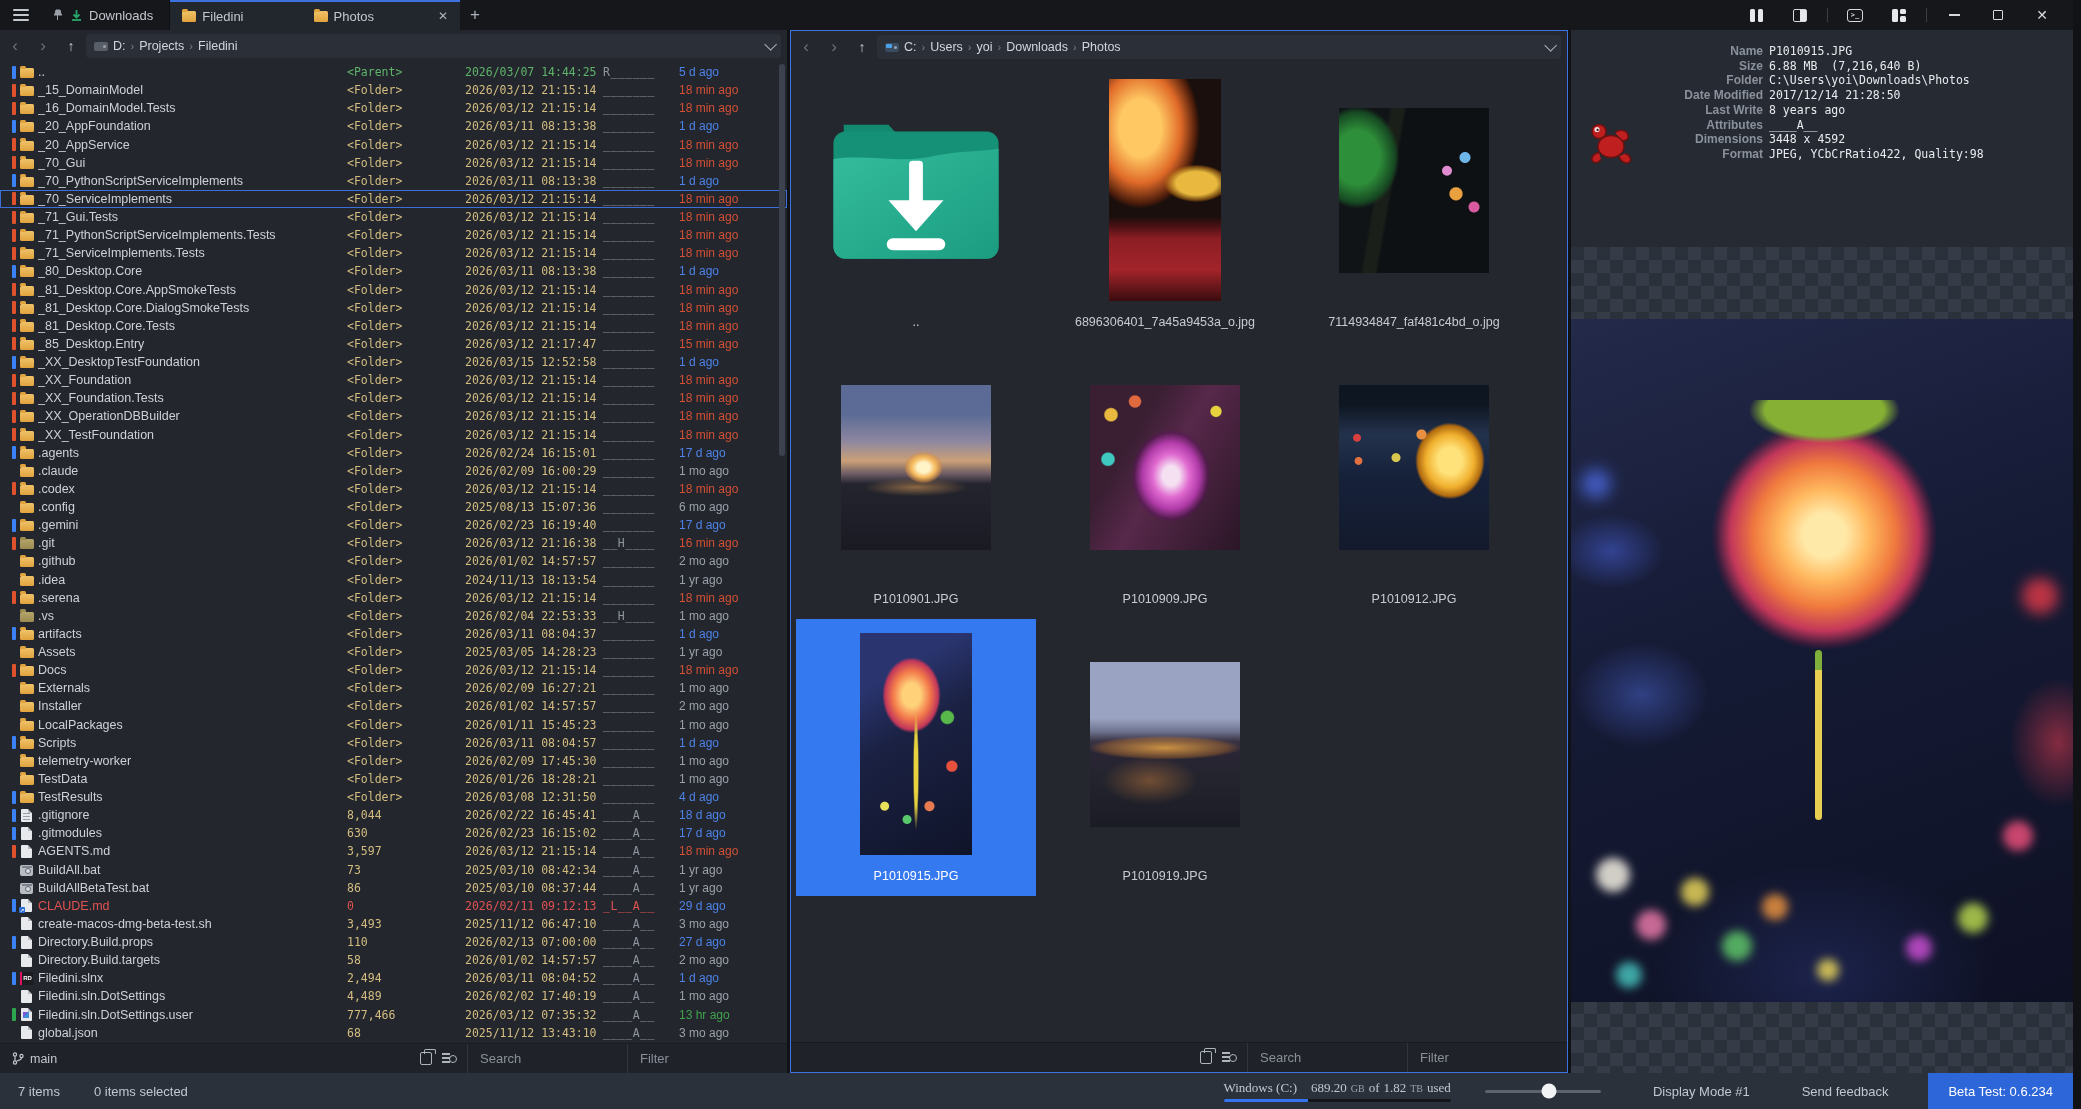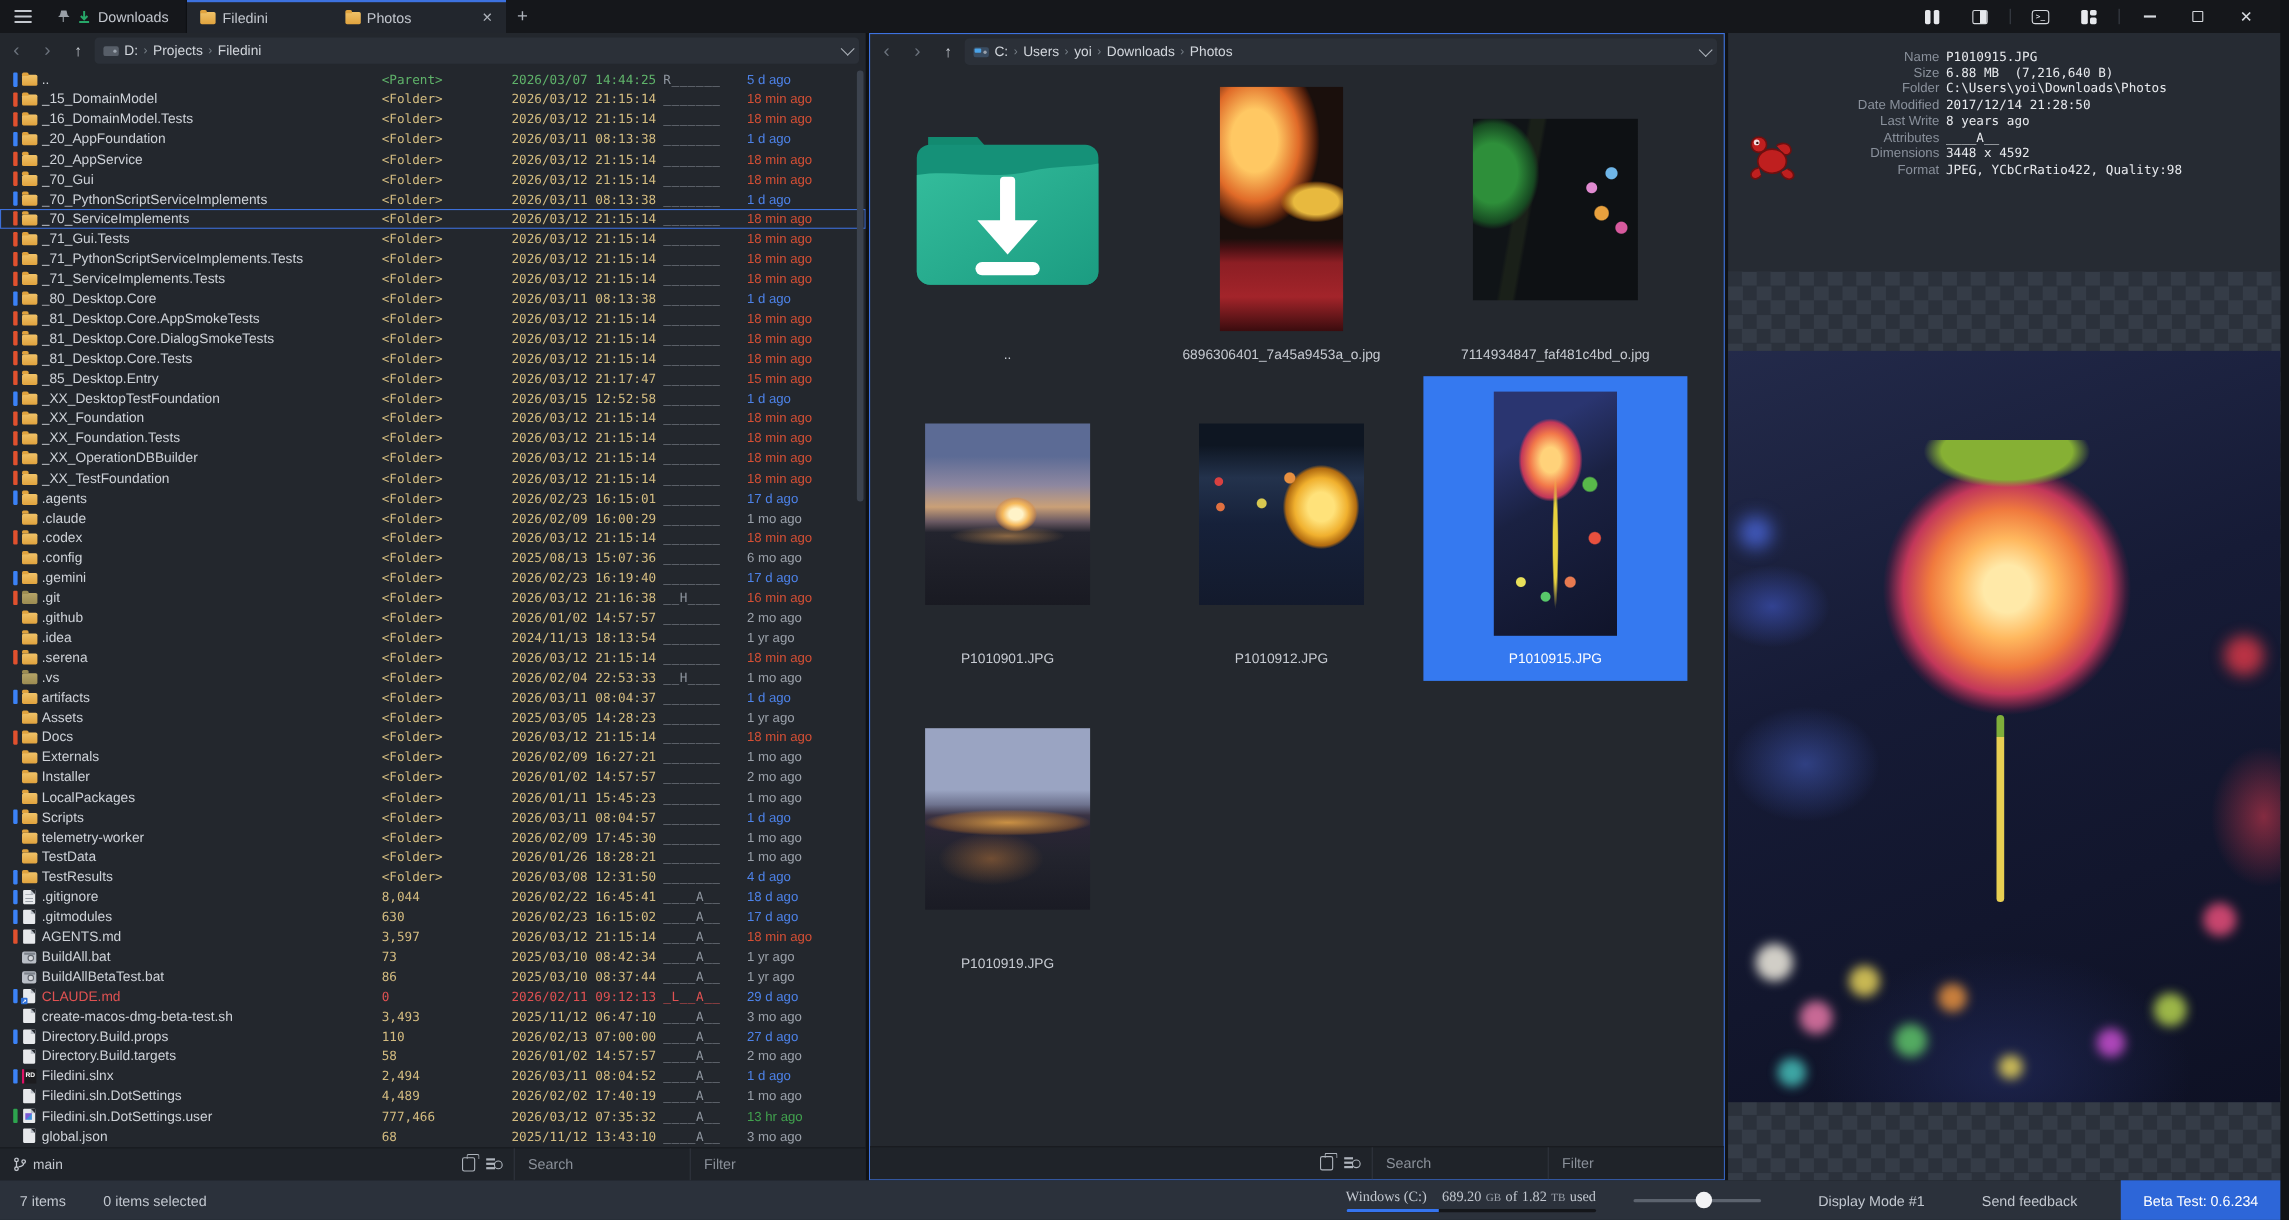--- a/index.html
+++ b/index.html
@@ -151,21 +151,21 @@
     radial-gradient(60px 30px at 40% 72%, rgba(230,140,60,.4), transparent 80%),
     linear-gradient(#9aa4c2 0 34%, #6f7490 42%, #3a3344 48%, #2a2535 55%, #23242e 70%, #1a1b24 100%); }
 
   
 
   
   .meta { height:217px; display:flex; padding:12px 10px 0 14px; gap:4px; flex:0 0 auto; }
   .mascot { flex:0 0 52px; }
   .fields { flex:1; padding-top:2px; }
   .frow { display:flex; line-height:14.7px; }
-  .flabel { width:128px; text-align:right; color:#8a919c; font-size:12px; padding-right:6px; flex:0 0 auto; }
+  .flabel { width:128px; text-align:right; color:#8a919c; font-size:12px; padding-right:6px; flex:0 0 auto;font-weight:bold; }
   .fvalue { font-family:"DejaVu Sans Mono", monospace; font-size:11.5px; color:#e8eaee; white-space:pre; }
   .imagearea { flex:1; display:flex; align-items:center; justify-content:center;
     background-color:#2b313b;
     background-image:conic-gradient(#353c47 25%, transparent 25% 50%, #353c47 50% 75%, transparent 75%);
     background-size:26px 26px; min-height:0; }
   .bigphoto { width:511px; height:683px; position:relative; overflow:hidden; background:
     radial-gradient(70px 50px at 8% 34%, rgba(70,95,215,.55), transparent 75%),
     radial-gradient(90px 70px at 14% 55%, rgba(80,110,225,.45), transparent 75%),
     radial-gradient(60px 80px at 97% 62%, rgba(225,60,80,.55), transparent 80%),
     radial-gradient(200px 130px at 50% 96%, rgba(40,50,110,.5), transparent 85%),
@@ -558,21 +558,21 @@
     <span class="fago ago-red">18 min ago</span>
   </div>
 
   <div class="row">
     <span class="bar blue"></span>
     <span class="ficon">
               <i class="i-folder"></i>
             </span>
     <span class="fname">.agents</span>
     <span class="ftype">&lt;Folder&gt;</span>
-    <span class="fdate">2026/02/23 16:15:01</span>
+    <span class="fdate">2026/02/24 16:15:01</span>
     <span class="fattr">_______</span>
     <span class="fago ago-blue">17 d ago</span>
   </div>
 
   <div class="row">
     <span class="bar none"></span>
     <span class="ficon">
               <i class="i-folder"></i>
             </span>
     <span class="fname">.claude</span>
@@ -1041,20 +1041,26 @@
     <div class="plabel">7114934847_faf481c4bd_o.jpg</div>
   </div>
 
   <div class="cell">
     <div class="artwrap">
               <div class="art img-p1010901 std"></div>
             </div>
     <div class="plabel">P1010901.JPG</div>
   </div>
 
+  <div class="cell">
+    <div class="artwrap">
+              <div class="art img-p1010909 std"></div>
+            </div>
+    <div class="plabel">P1010909.JPG</div>
+  </div>
 
   <div class="cell">
     <div class="artwrap">
               <div class="art img-p1010912 std"></div>
             </div>
     <div class="plabel">P1010912.JPG</div>
   </div>
 
   <div class="cell sel">
     <div class="artwrap">

